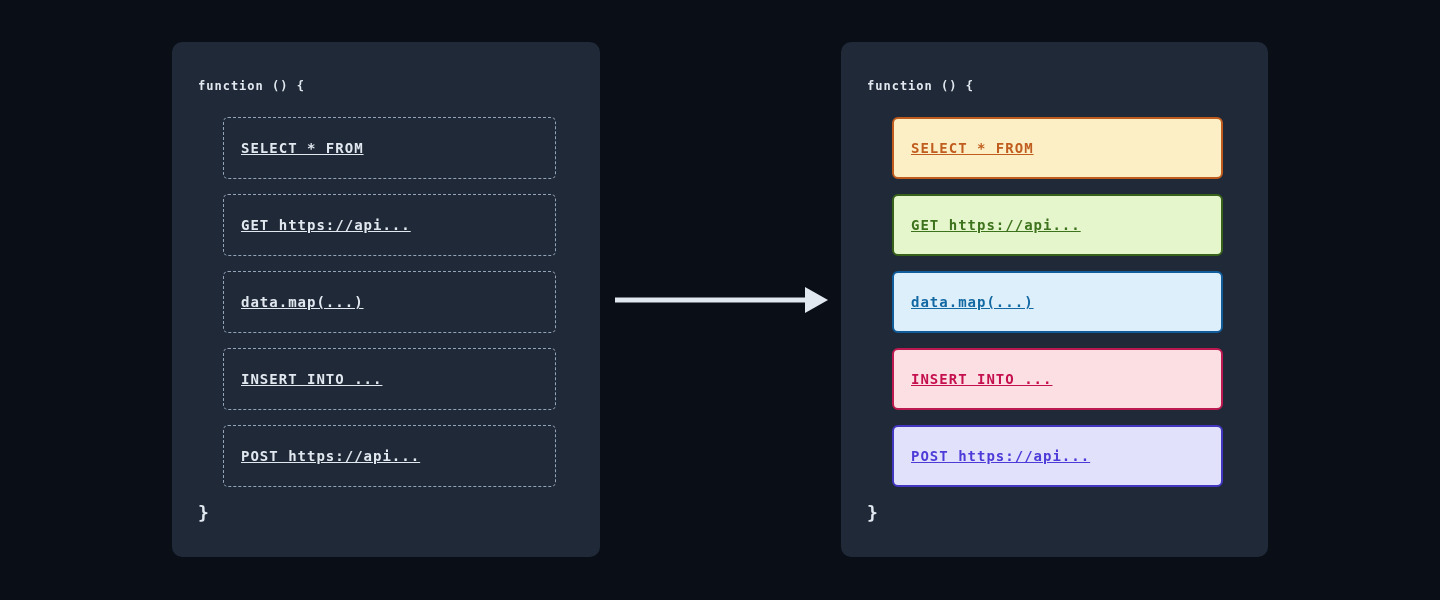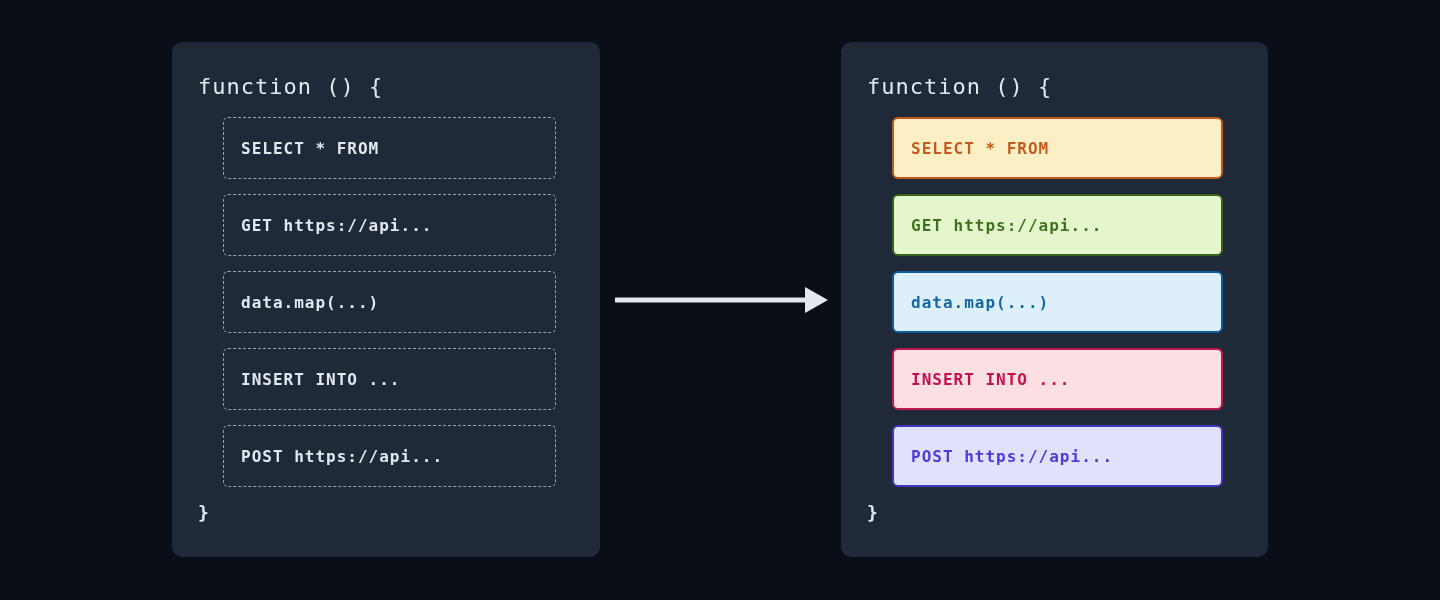--- a/index.html
+++ b/index.html
@@ -18,40 +18,41 @@
     position: absolute;
     top: 42px;
     height: 515px;
     background: var(--panel-bg, #1f2937);
     border-radius: 10px;
   }
   .panel.left  { left: 172px; width: 428px; }
   .panel.right { left: 841px; width: 427px; }
   .fn-title {
     margin: 34px 0 0 26px;
-    font-size: 22px;
+    font-size: 12px;
     line-height: 21px;
-    font-weight: normal;
+    font-weight: bold;
     letter-spacing: 1px;
     color: var(--light-text, #e2e8f0);
   }
   .blocks {
     margin: 20px 0 0 51px;
   }
   .block {
     box-sizing: border-box;
     height: 62px;
     display: flex;
     align-items: center;
     padding-left: 17px;
     margin-bottom: 15px;
-    font-size: 16px;
+    font-size: 14px;
     font-weight: bold;
     letter-spacing: 1px;
     white-space: pre;
+    text-decoration: underline;
   }
   .block.dashed {
     width: 333px;
     border: 1px dashed var(--dashed-border, #94a3b8);
     border-radius: 5px;
     color: var(--light-text, #e2e8f0);
   }
   .block.solid {
     width: 331px;
     border: 2px solid;

